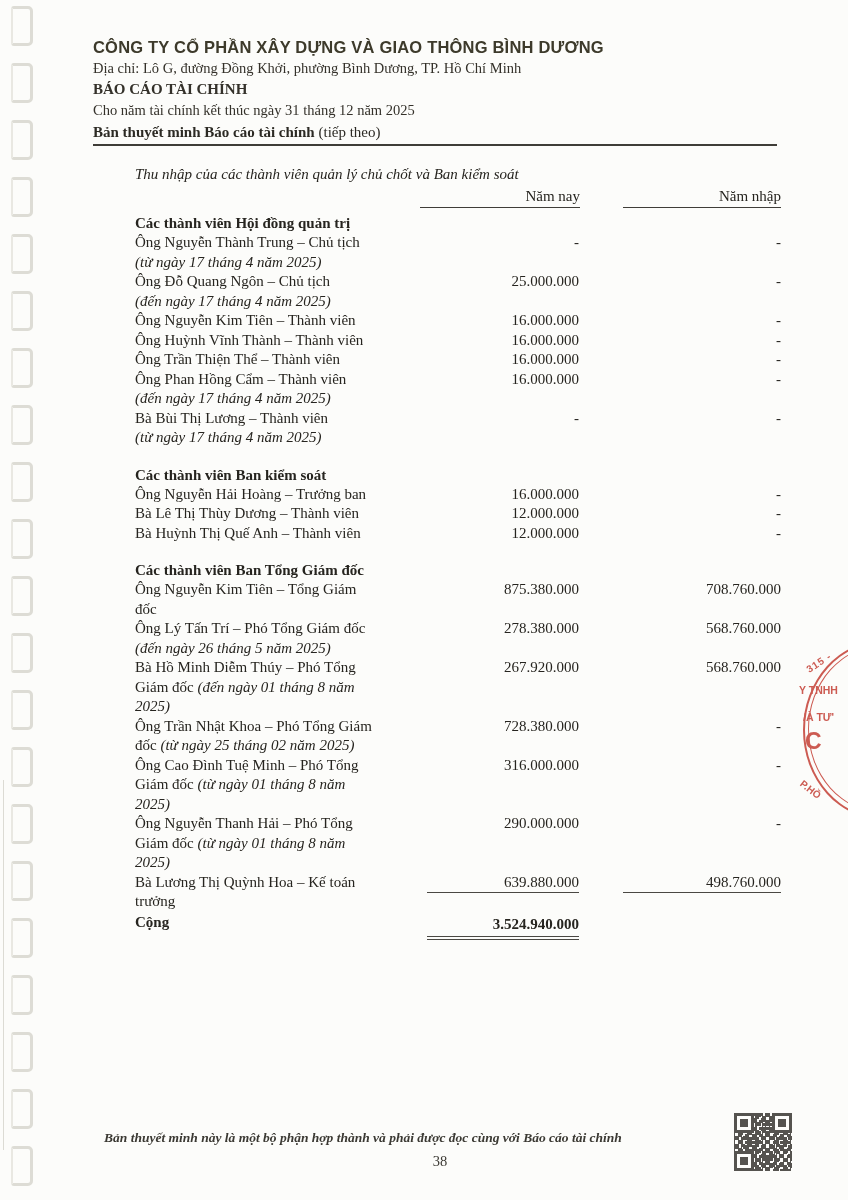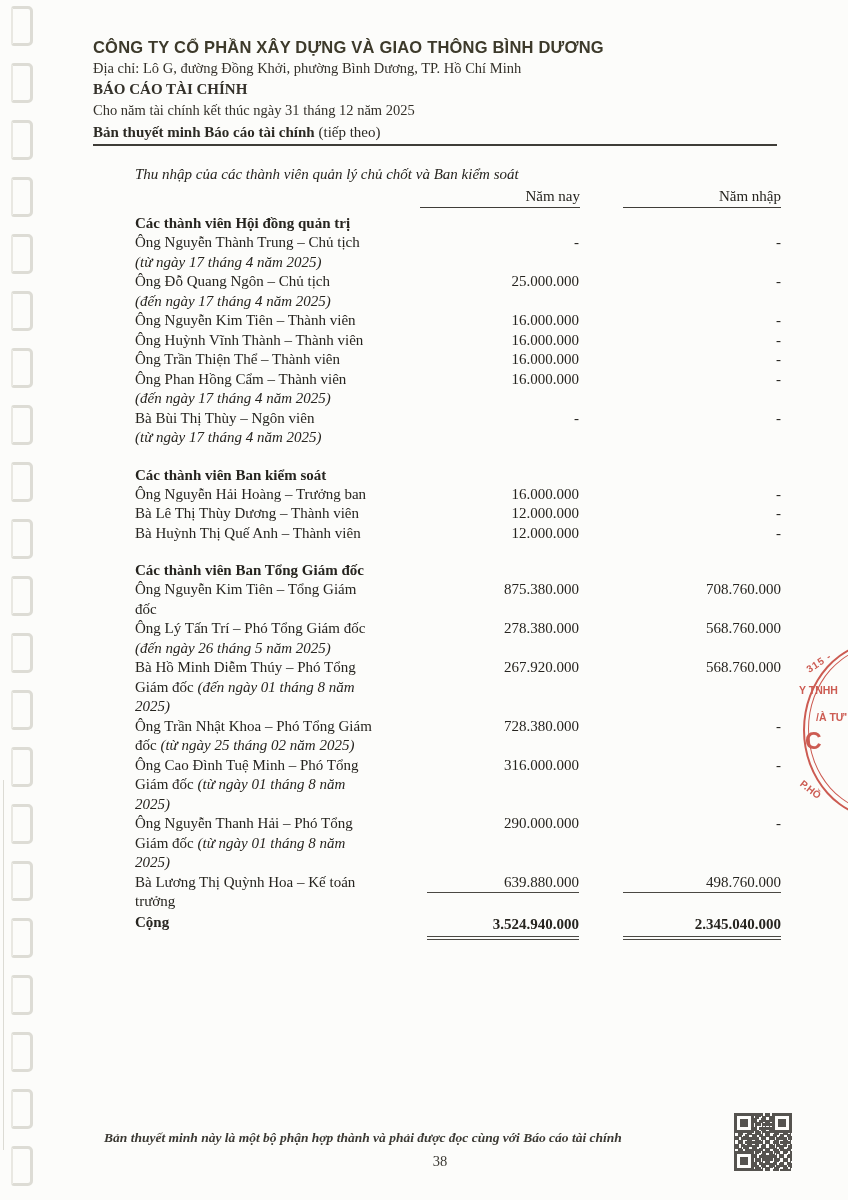--- a/index.html
+++ b/index.html
@@ -67,21 +67,21 @@
     font-family:"Liberation Sans",sans-serif;font-weight:bold;
     opacity:.88;
   }
   .stamp .ring1{position:absolute;left:7px;top:12px;width:158px;height:176px;
     border:2.5px solid currentColor;border-radius:50%;}
   .stamp .ring2{position:absolute;left:12px;top:17px;width:148px;height:166px;
     border:1.5px solid currentColor;border-radius:50%;}
   .stamp .frag{position:absolute;white-space:nowrap;}
   .stamp .f0{left:9px;top:29px;font-size:10px;transform:rotate(-33deg);letter-spacing:1px;}
   .stamp .f1{left:3px;top:56px;font-size:10.5px;}
-  .stamp .f2{left:20px;top:83px;font-size:10.5px;}
+  .stamp .f2{left:7px;top:83px;font-size:10.5px;}
   .stamp .f3{left:9px;top:100px;font-size:23px;}
   .stamp .f4{left:3px;top:156px;font-size:10px;transform:rotate(38deg);}
   
   .footer-note{
     position:absolute;left:104px;top:1130px;width:520px;
     font-style:italic;font-size:13.5px;color:#3b3933;font-weight:bold;
   }
   .page-num{position:absolute;left:0;top:1153px;width:880px;text-align:center;font-size:14.5px;color:#3b3933;}
   
   .qr{
@@ -172,21 +172,21 @@
             <div class="tval1">16.000.000</div>
             <div class="tval2">-</div>
           </div>
           <div class="trow">
             <div class="tlabel"><span>Ông Phan Hồng Cẩm – Thành viên
 </span><span class="it">(đến ngày 17 tháng 4 năm 2025)</span></div>
             <div class="tval1">16.000.000</div>
             <div class="tval2">-</div>
           </div>
           <div class="trow">
-            <div class="tlabel"><span>Bà Bùi Thị Thùy – Ngôn viên
+            <div class="tlabel"><span>Bà Bùi Thị Lương – Thành viên
 </span><span class="it">(từ ngày 17 tháng 4 năm 2025)</span></div>
             <div class="tval1">-</div>
             <div class="tval2">-</div>
           </div>
         </div>
         <div class="sec">
           <div class="sec-heading">Các thành viên Ban kiểm soát</div>
           <div class="trow">
             <div class="tlabel"><span>Ông Nguyễn Hải Hoàng – Trưởng ban</span></div>
             <div class="tval1">16.000.000</div>
@@ -247,21 +247,20 @@
           <div class="trow ruled">
             <div class="tlabel"><span>Bà Lương Thị Quỳnh Hoa – Kế toán
 trưởng</span></div>
             <div class="tval1">639.880.000</div>
             <div class="tval2">498.760.000</div>
           </div>
         </div>
         <div class="trow total">
           <div class="tlabel">Cộng</div>
           <div class="tval1">3.524.940.000</div>
-          <div class="tval2">2.345.040.000</div>
         </div>
       </div>
   </div>
 
   <div class="stamp">
     <div class="ring1"></div>
     <div class="ring2"></div>
     <span class="frag f0">315 - </span>
     <span class="frag f1">Y TNHH</span>
     <span class="frag f2">/À TƯ'</span>

